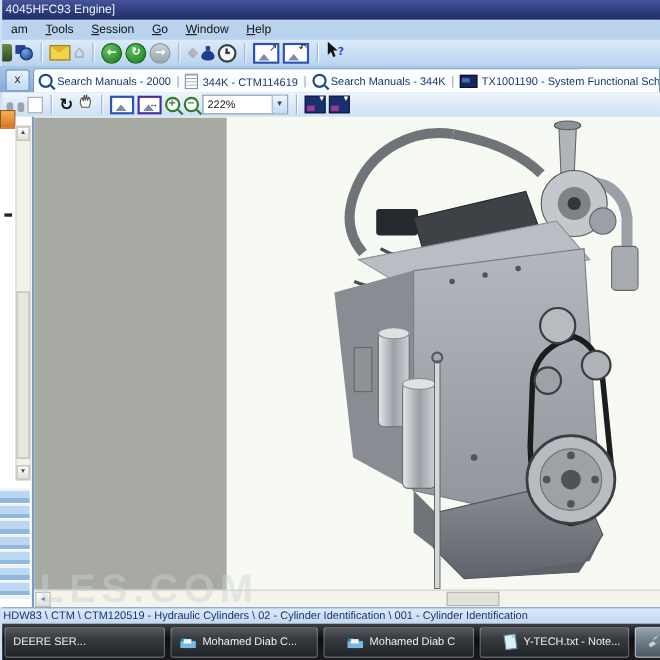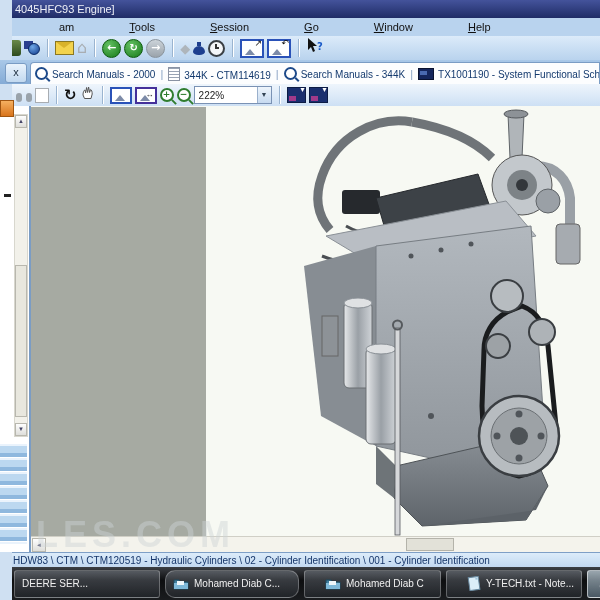--- a/index.html
+++ b/index.html
@@ -1,27 +1,27 @@
 <!DOCTYPE html>
 <html><head>
 <meta charset="utf-8">
 <style>
   html,body{margin:0;padding:0;}
   body{width:600px;height:600px;position:relative;overflow:hidden;
        font-family:"Liberation Sans",sans-serif;background:#cfe0f2;}
   .abs{position:absolute;}
-  .row{position:absolute;left:12px;right:0;display:flex;align-items:center;}
+  .row{position:absolute;left:2px;right:0;display:flex;align-items:center;}
 
   
   #titlebar{top:0;height:18px;background:linear-gradient(#44539b,#1f2c66);
             color:#eef0f8;font-size:11px;padding-left:3px;}
   
   #menubar{top:18px;height:18px;background:#b9d3ee;font-size:11px;color:#111;
            border-bottom:1px solid #a5c3e4;}
-  .menu-item{display:inline-block;padding:2px 8px;margin-left:39px;}
+  .menu-item{display:inline-block;padding:2px 8px;}
   .ul-first::first-letter{text-decoration:underline;}
 
   
   #toolbar{top:36px;height:24px;background:linear-gradient(#dcebfa,#b9d3ee);gap:3px;padding-left:0;}
   .sep{width:1px;height:18px;background:#9ab4d0;box-shadow:1px 0 0 #fff;margin:0 4px;flex:0 0 auto;}
   .circle-btn{width:17px;height:17px;border-radius:50%;color:#fff;text-align:center;
               font:bold 11px/16px "DejaVu Sans",sans-serif;flex:0 0 auto;}
   .green{background:radial-gradient(circle at 35% 30%,#63c063,#187a18);border:1px solid #0d5c0d;}
   .gray-circ{background:linear-gradient(#ccd3d9,#9aa3ab);border:1px solid #8a939b;}
   .glyph{font-family:"DejaVu Sans",sans-serif;line-height:1;flex:0 0 auto;}
@@ -312,21 +312,21 @@
 <div id="watermark">LES.COM</div>
 
 <div id="statusbar" class="row">
   <span>HDW83 \ CTM \ CTM120519 - Hydraulic Cylinders \ 02 - Cylinder Identification \ 001 - Cylinder Identification</span>
 </div>
 
 <div id="taskbar" class="row">
   <div class="taskbtn" style="width:130px;">
     <span>DEERE SER...</span>
   </div>
-  <div class="taskbtn" style="width:118px;border-radius:10px;">
+  <div class="taskbtn" style="width:118px;">
     <svg width="16" height="13" viewBox="0 0 16 13">
       <path d="M1,3 L6,3 L7.5,5 L15,5 L15,12 L1,12 Z" fill="#3f7f9f" stroke="#1e4a60"></path>
       <path d="M1,6 L15,6 L15,12 L1,12 Z" fill="#7fb9d9"></path>
       <rect x="4" y="4" width="7" height="4" fill="#eef6fa"></rect>
     </svg>
     <span>Mohamed Diab C...</span>
   </div>
   <div class="taskbtn" style="width:108px;padding-left:20px;">
     <svg width="16" height="13" viewBox="0 0 16 13">
       <path d="M1,3 L6,3 L7.5,5 L15,5 L15,12 L1,12 Z" fill="#3f7f9f" stroke="#1e4a60"></path>

